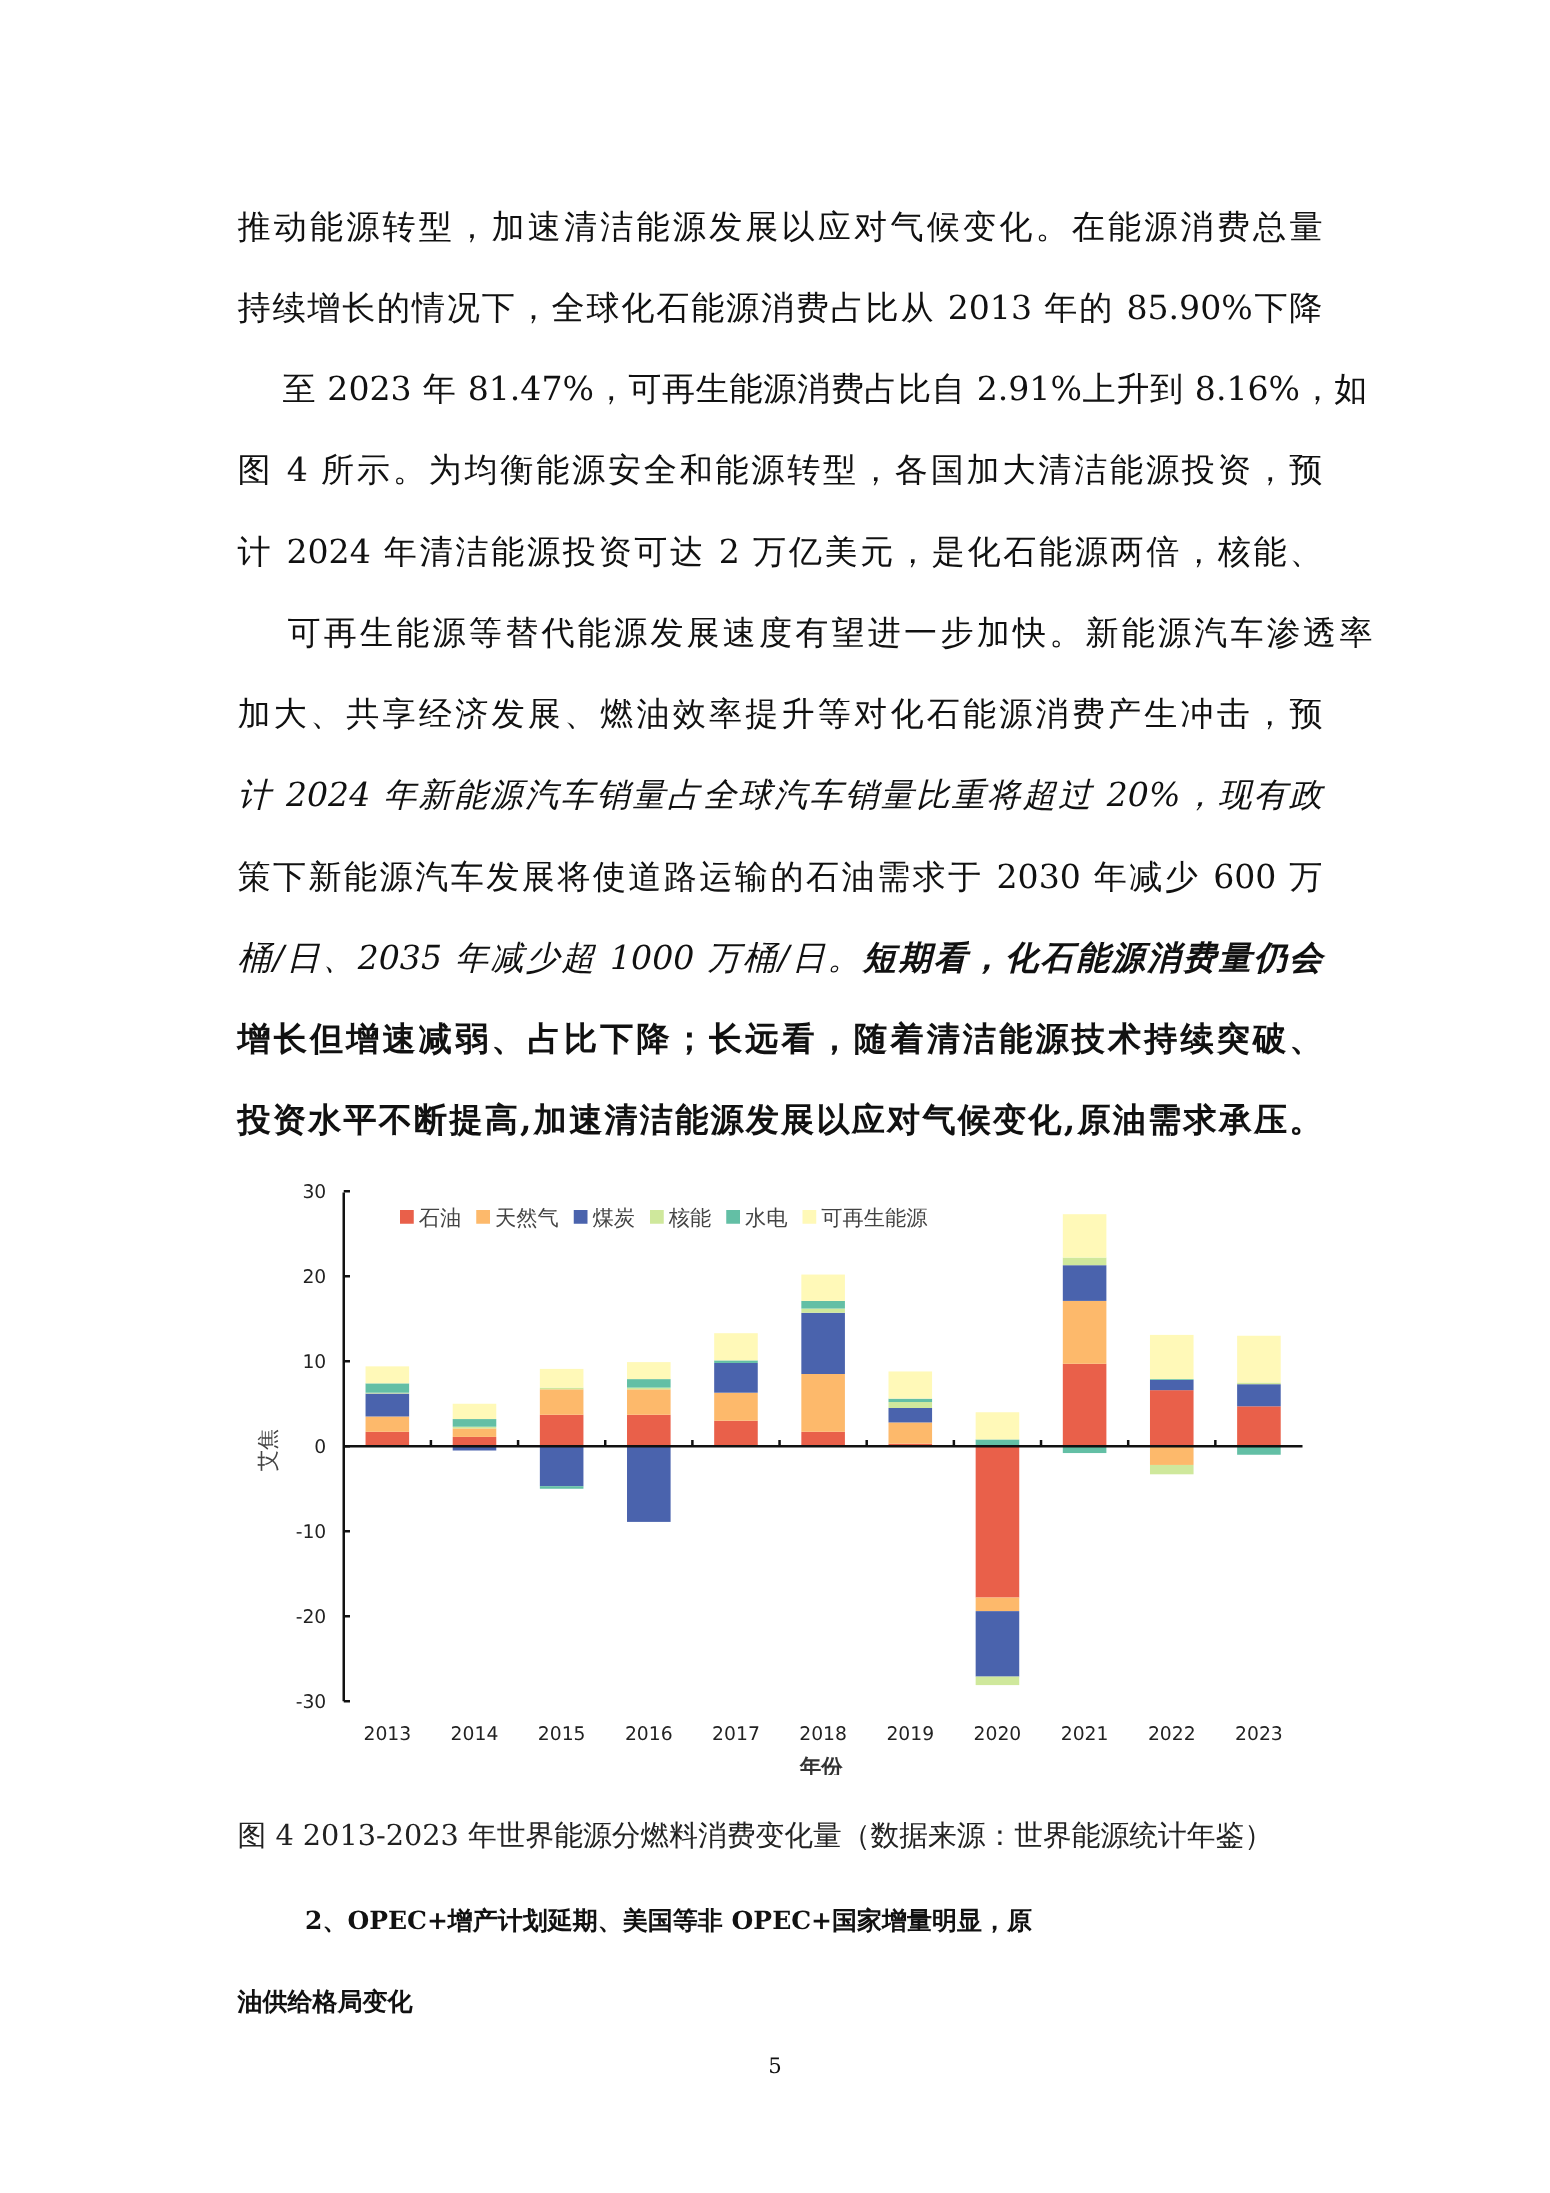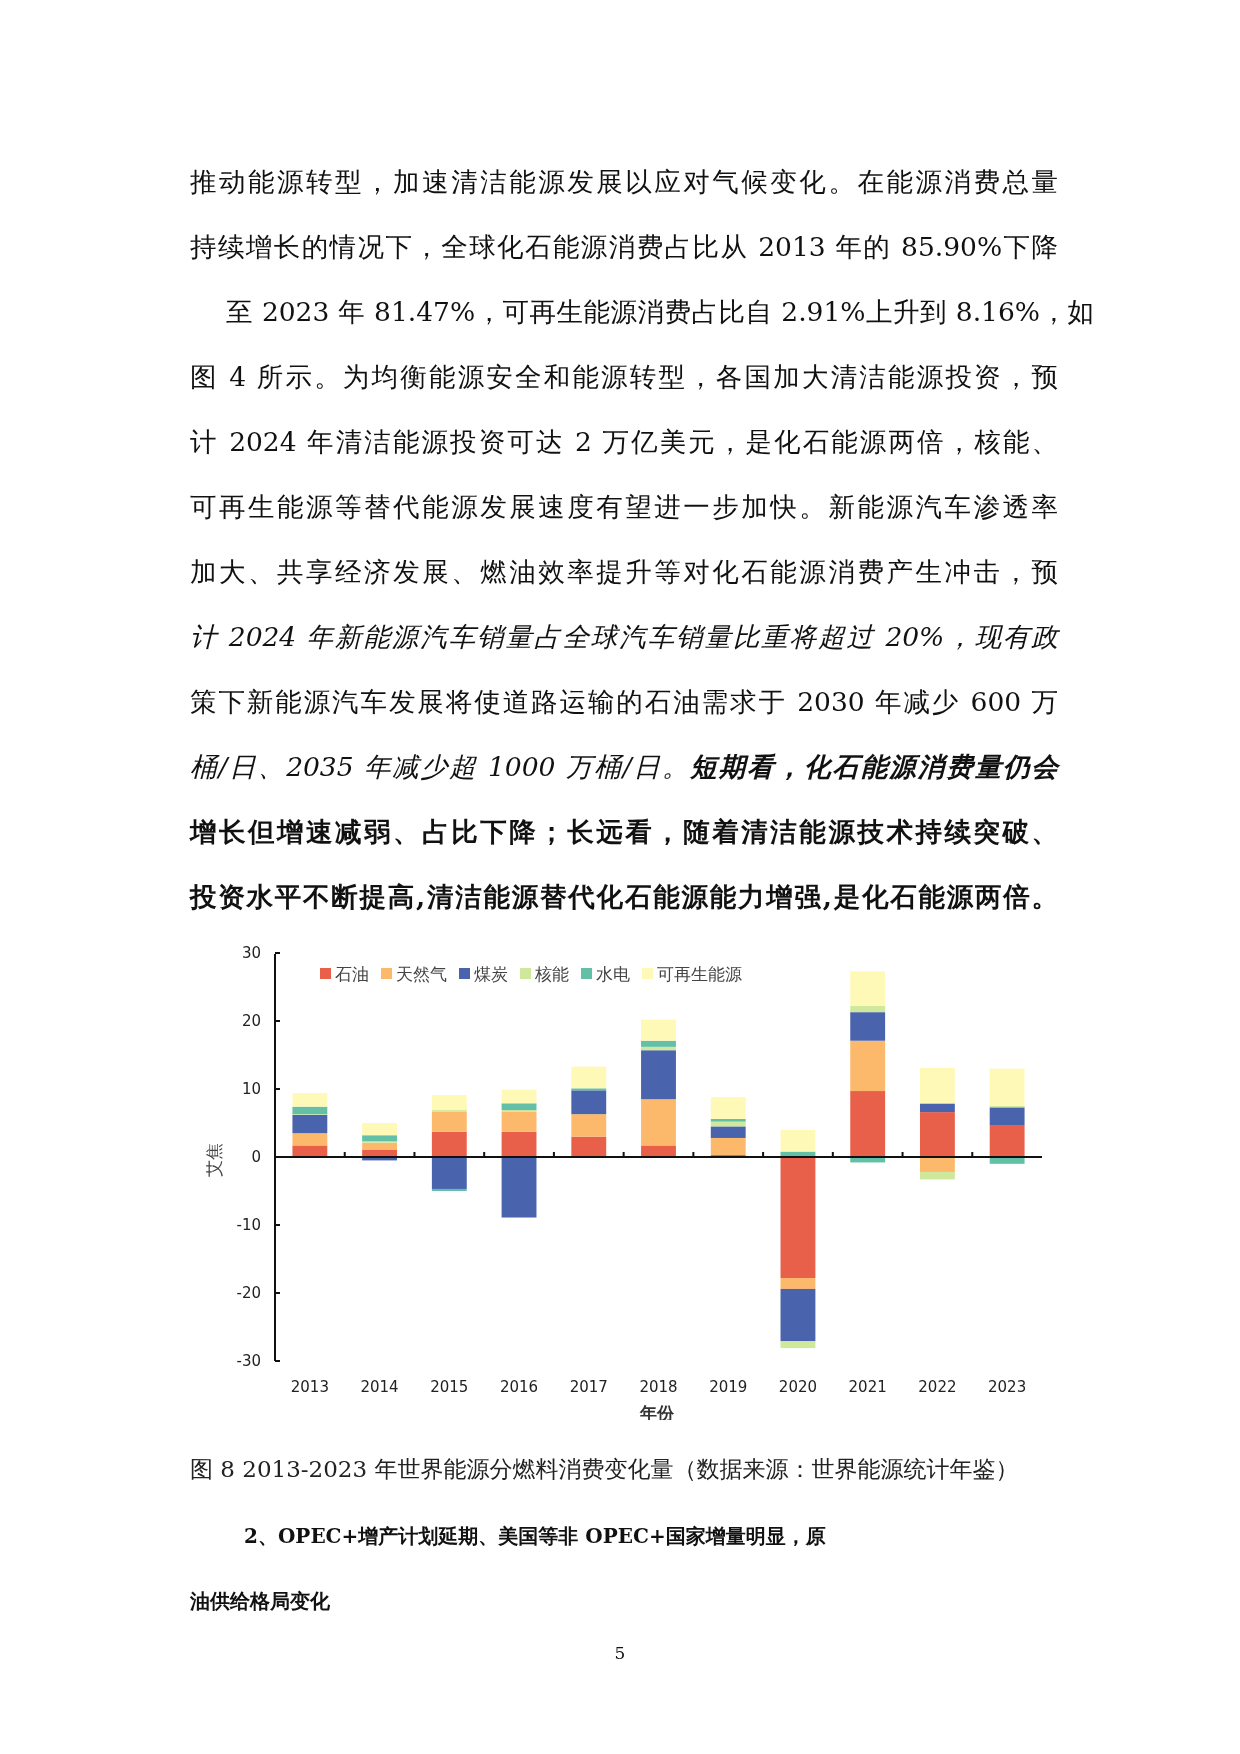--- a/index.html
+++ b/index.html
@@ -18,27 +18,27 @@
 </style>
 </head>
 <body>
 
 <div id="text-body">
     <div class="line" style="top: 164px;">推动能源转型，加速清洁能源发展以应对气候变化。在能源消费总量</div>
     <div class="line" style="top: 229px;">持续增长的情况下，全球化石能源消费占比从 2013 年的 85.90%下降</div>
     <div class="line" style="top: 294px; margin-left: 36px;">至 2023 年 81.47%，可再生能源消费占比自 2.91%上升到 8.16%，如</div>
     <div class="line" style="top: 359px;">图 4 所示。为均衡能源安全和能源转型，各国加大清洁能源投资，预</div>
     <div class="line" style="top: 424px;">计 2024 年清洁能源投资可达 2 万亿美元，是化石能源两倍，核能、</div>
-    <div class="line" style="top: 489px;">可再生能源等替代能源发展速度有望进一步加快。新能源汽车渗透率</div>
+    <div class="line" style="top: 489px; margin-left: 40px;">可再生能源等替代能源发展速度有望进一步加快。新能源汽车渗透率</div>
     <div class="line" style="top: 554px;">加大、共享经济发展、燃油效率提升等对化石能源消费产生冲击，预</div>
     <div class="line" style="top: 619px; font-style: italic;">计 2024 年新能源汽车销量占全球汽车销量比重将超过 20%，现有政</div>
     <div class="line" style="top: 684px;">策下新能源汽车发展将使道路运输的石油需求于 2030 年减少 600 万</div>
     <div class="line" style="top: 749px; font-style: italic;"><span>桶/日、2035 年减少超 1000 万桶/日。</span><span class="bold">短期看，化石能源消费量仍会</span></div>
     <div class="line bold" style="top: 814px;">增长但增速减弱、占比下降；长远看，随着清洁能源技术持续突破、</div>
-    <div class="line bold" style="top: 879px;">投资水平不断提高,清洁能源替代化石能源能力增强,是化石能源两倍。</div>
+    <div class="line bold" style="top: 879px;">投资水平不断提高,加速清洁能源发展以应对气候变化,原油需求承压。</div>
   </div>
 
 <svg id="chart" width="870" height="480" viewBox="0 0 870 480">
   <g id="bars">
       <rect x="102.43181818181819" y="205.44" width="34.86363636363637" height="11.559999999999999" fill="#E9604A"></rect>
       <rect x="102.43181818181819" y="193.2" width="34.86363636363637" height="12.24" fill="#FDB96B"></rect>
       <rect x="102.43181818181819" y="174.84" width="34.86363636363637" height="18.36" fill="#4A63AD"></rect>
       <rect x="102.43181818181819" y="174.16" width="34.86363636363637" height="0.68" fill="#CFE89C"></rect>
       <rect x="102.43181818181819" y="166.68" width="34.86363636363637" height="7.48" fill="#63BFA5"></rect>
       <rect x="102.43181818181819" y="153.07999999999998" width="34.86363636363637" height="13.6" fill="#FFF9B8"></rect>
@@ -153,16 +153,16 @@
       <text x="345" y="40" class="legend-text">核能</text>
       <rect x="391" y="28" width="11" height="11" fill="#63BFA5"></rect>
       <text x="406" y="40" class="legend-text">水电</text>
       <rect x="452" y="28" width="11" height="11" fill="#FFF9B8"></rect>
       <text x="467" y="40" class="legend-text">可再生能源</text>
     </g>
   <text class="legend-text" transform="translate(30,220) rotate(-90)" text-anchor="middle">艾焦</text>
   <text class="xlabel-text" x="467" y="479" text-anchor="middle">年份</text>
 </svg>
 
-<div class="caption">图 8 2013-2023 年世界能源分燃料消费变化量（数据来源：世界能源统计年鉴）</div>
+<div class="caption">图 4 2013-2023 年世界能源分燃料消费变化量（数据来源：世界能源统计年鉴）</div>
 <div class="heading" style="left:244px; top:1518px;">2、OPEC+增产计划延期、美国等非 OPEC+国家增量明显，原</div>
 <div class="heading" style="left:190px; top:1583px;">油供给格局变化</div>
 <div class="pagenum">5</div>
 
 </body></html>

